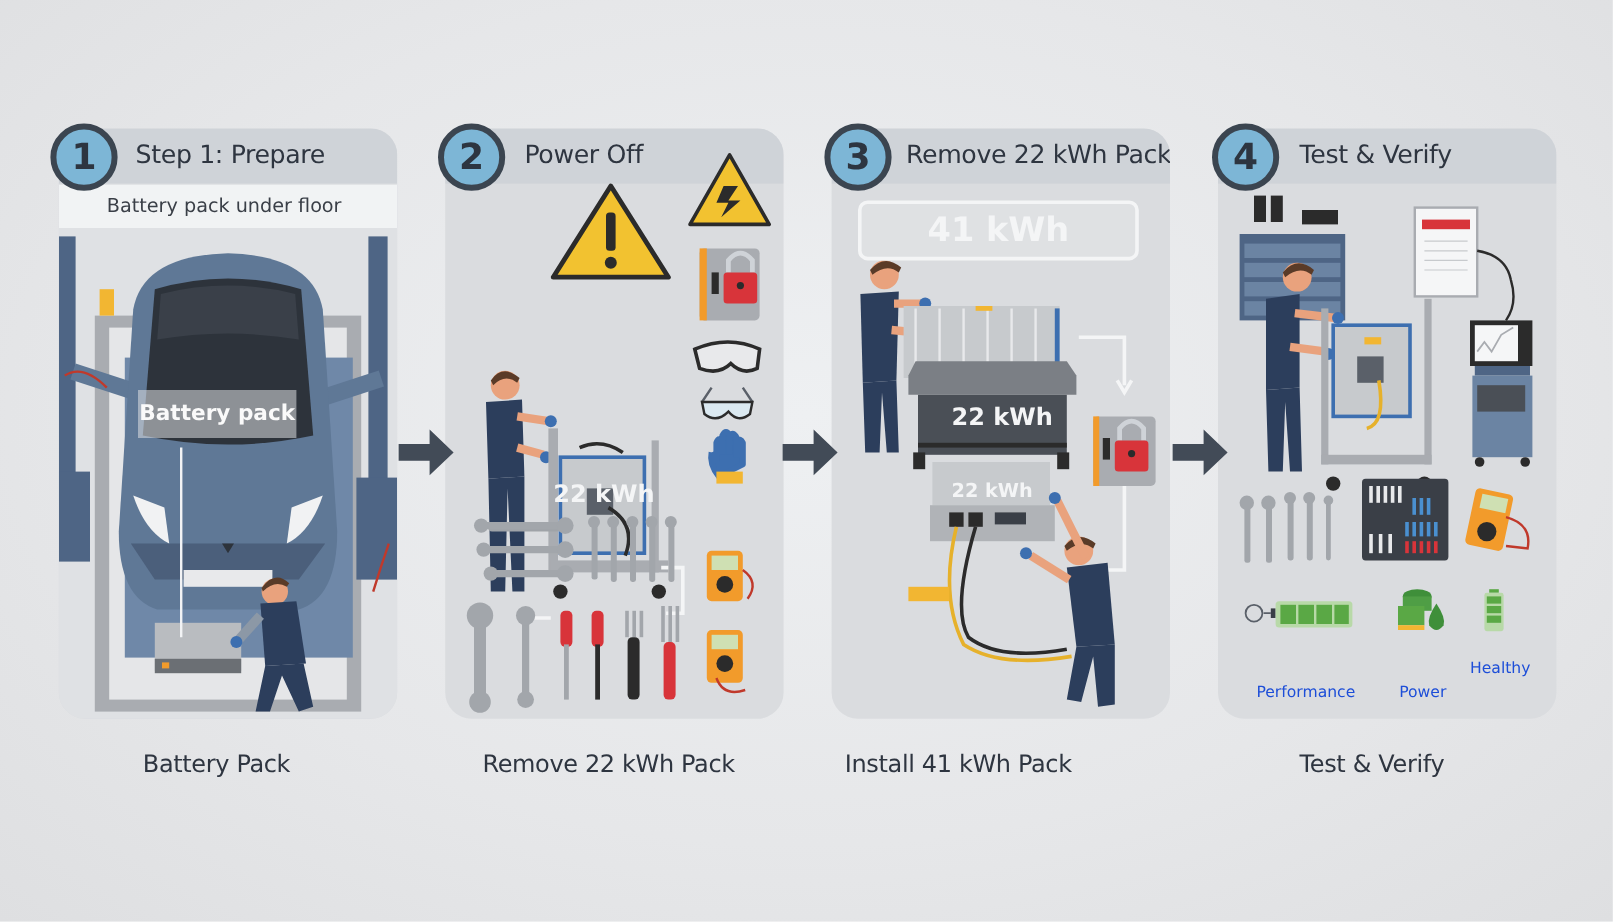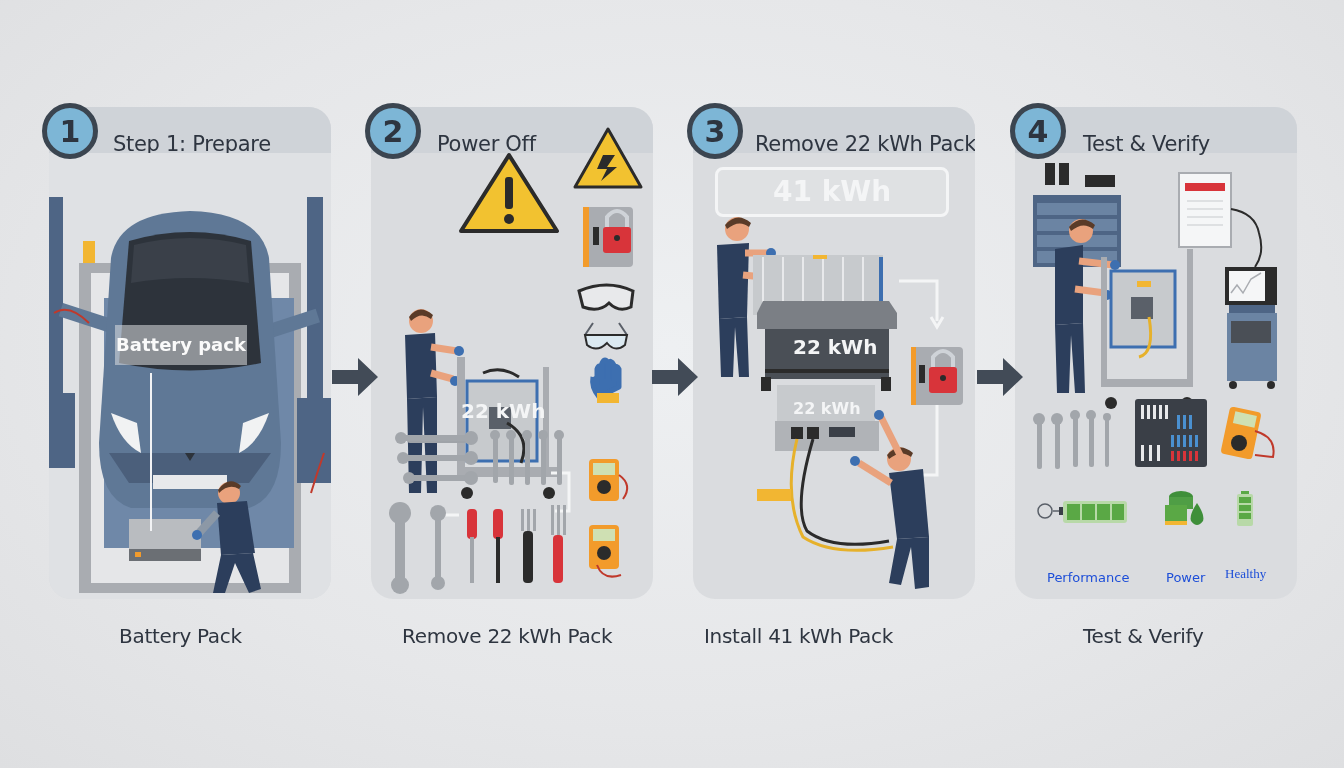--- a/index.html
+++ b/index.html
@@ -18,21 +18,21 @@
     border-radius: 22px;
     background: #dadcdf;
     overflow: hidden;
   }
   .panel-header {
     position: absolute; left: 0; top: 0; right: 0; height: 46px;
     background: #cfd3d8;
   }
   .panel-title {
     position: absolute; top: 10px; font-size: 21px; color: #2e3540;
-    letter-spacing: -0.3px; white-space: nowrap; margin-top: 15px;
+    letter-spacing: -0.3px; white-space: nowrap;
   }
   .badge {
     position: absolute; top: 103px; width: 56px; height: 56px; border-radius: 50%;
     background: #7db6d6; border: 5px solid #3b4550;
     display: flex; align-items: center; justify-content: center;
     font-size: 30px; font-weight: bold; color: #2d3540; z-index: 5;
   }
   .bottom-label {
     position: absolute; top: 624px; font-size: 20px; color: #2e3540;
     white-space: nowrap; letter-spacing: -0.3px;
@@ -92,20 +92,21 @@
 
     <line x1="102" y1="220" x2="102" y2="378" stroke="#f2f3f5" stroke-width="2"></line>
 
     <circle cx="180" cy="340" r="11" fill="#e9a27d"></circle>
     <path d="M169 337 Q180 322 192 333 L190 336 Q180 330 170 340 Z" fill="#5a3b28"></path>
     <path d="M168 350 L198 348 L206 400 L172 402 Z" fill="#2c3e5c"></path>
     <path d="M172 402 L164 440 L176 440 L186 410 L200 440 L212 436 L204 400 Z" fill="#2c3e5c"></path>
     <path d="M168 360 L150 380" stroke="#8c98a6" stroke-width="8"></path>
     <circle cx="148" cy="382" r="5" fill="#3d6fb0"></circle>
   </svg>
+  <div class="sublabel-box" style="top:47px;">Battery pack under floor</div>
   <div class="abs" style="left:66px;top:218px;width:132px;height:40px;background:rgba(220,222,226,0.55);color:#fafafa;font-size:18px;font-weight:bold;text-align:center;line-height:40px;">Battery pack</div>
 </div>
 <div class="badge" style="left:42px;">1</div>
 
 <svg class="arrow" style="left:332px;" viewBox="0 0 48 42">
   <path d="M0 14 H26 V2 L46 21 L26 40 V28 H0 Z" fill="#424b57"></path>
 </svg>
 
 <div class="panel" style="left:371px;">
   <div class="panel-header"></div>
@@ -484,20 +485,20 @@
     <g>
       <rect x="226" y="338" width="8" height="3" fill="#5aa845"></rect>
       <rect x="222" y="341" width="16" height="32" rx="2" fill="#b8d9a8"></rect>
       <rect x="224" y="344" width="12" height="6" fill="#5aa845"></rect>
         <rect x="224" y="352" width="12" height="6" fill="#5aa845"></rect>
       <rect x="224" y="360" width="12" height="6" fill="#5aa845"></rect>
     </g>
   </svg>
   <span class="icon-label" style="left:32px;top:463px;">Performance</span>
   <span class="icon-label" style="left:151px;top:463px;">Power</span>
-  <span class="icon-label" style="left:210px;top:459px;font-family:Liberation Serif, serif;">Healthy</span>
+  <span class="icon-label" style="left:210px;top:443px;">Healthy</span>
 </div>
 <div class="badge" style="left:1010px;">4</div>
 
 <span class="bottom-label" style="left:119px;">Battery Pack</span>
 <span class="bottom-label" style="left:402px;">Remove 22 kWh Pack</span>
 <span class="bottom-label" style="left:704px;">Install 41 kWh Pack</span>
 <span class="bottom-label" style="left:1083px;">Test &amp; Verify</span>
 
 </body></html>

